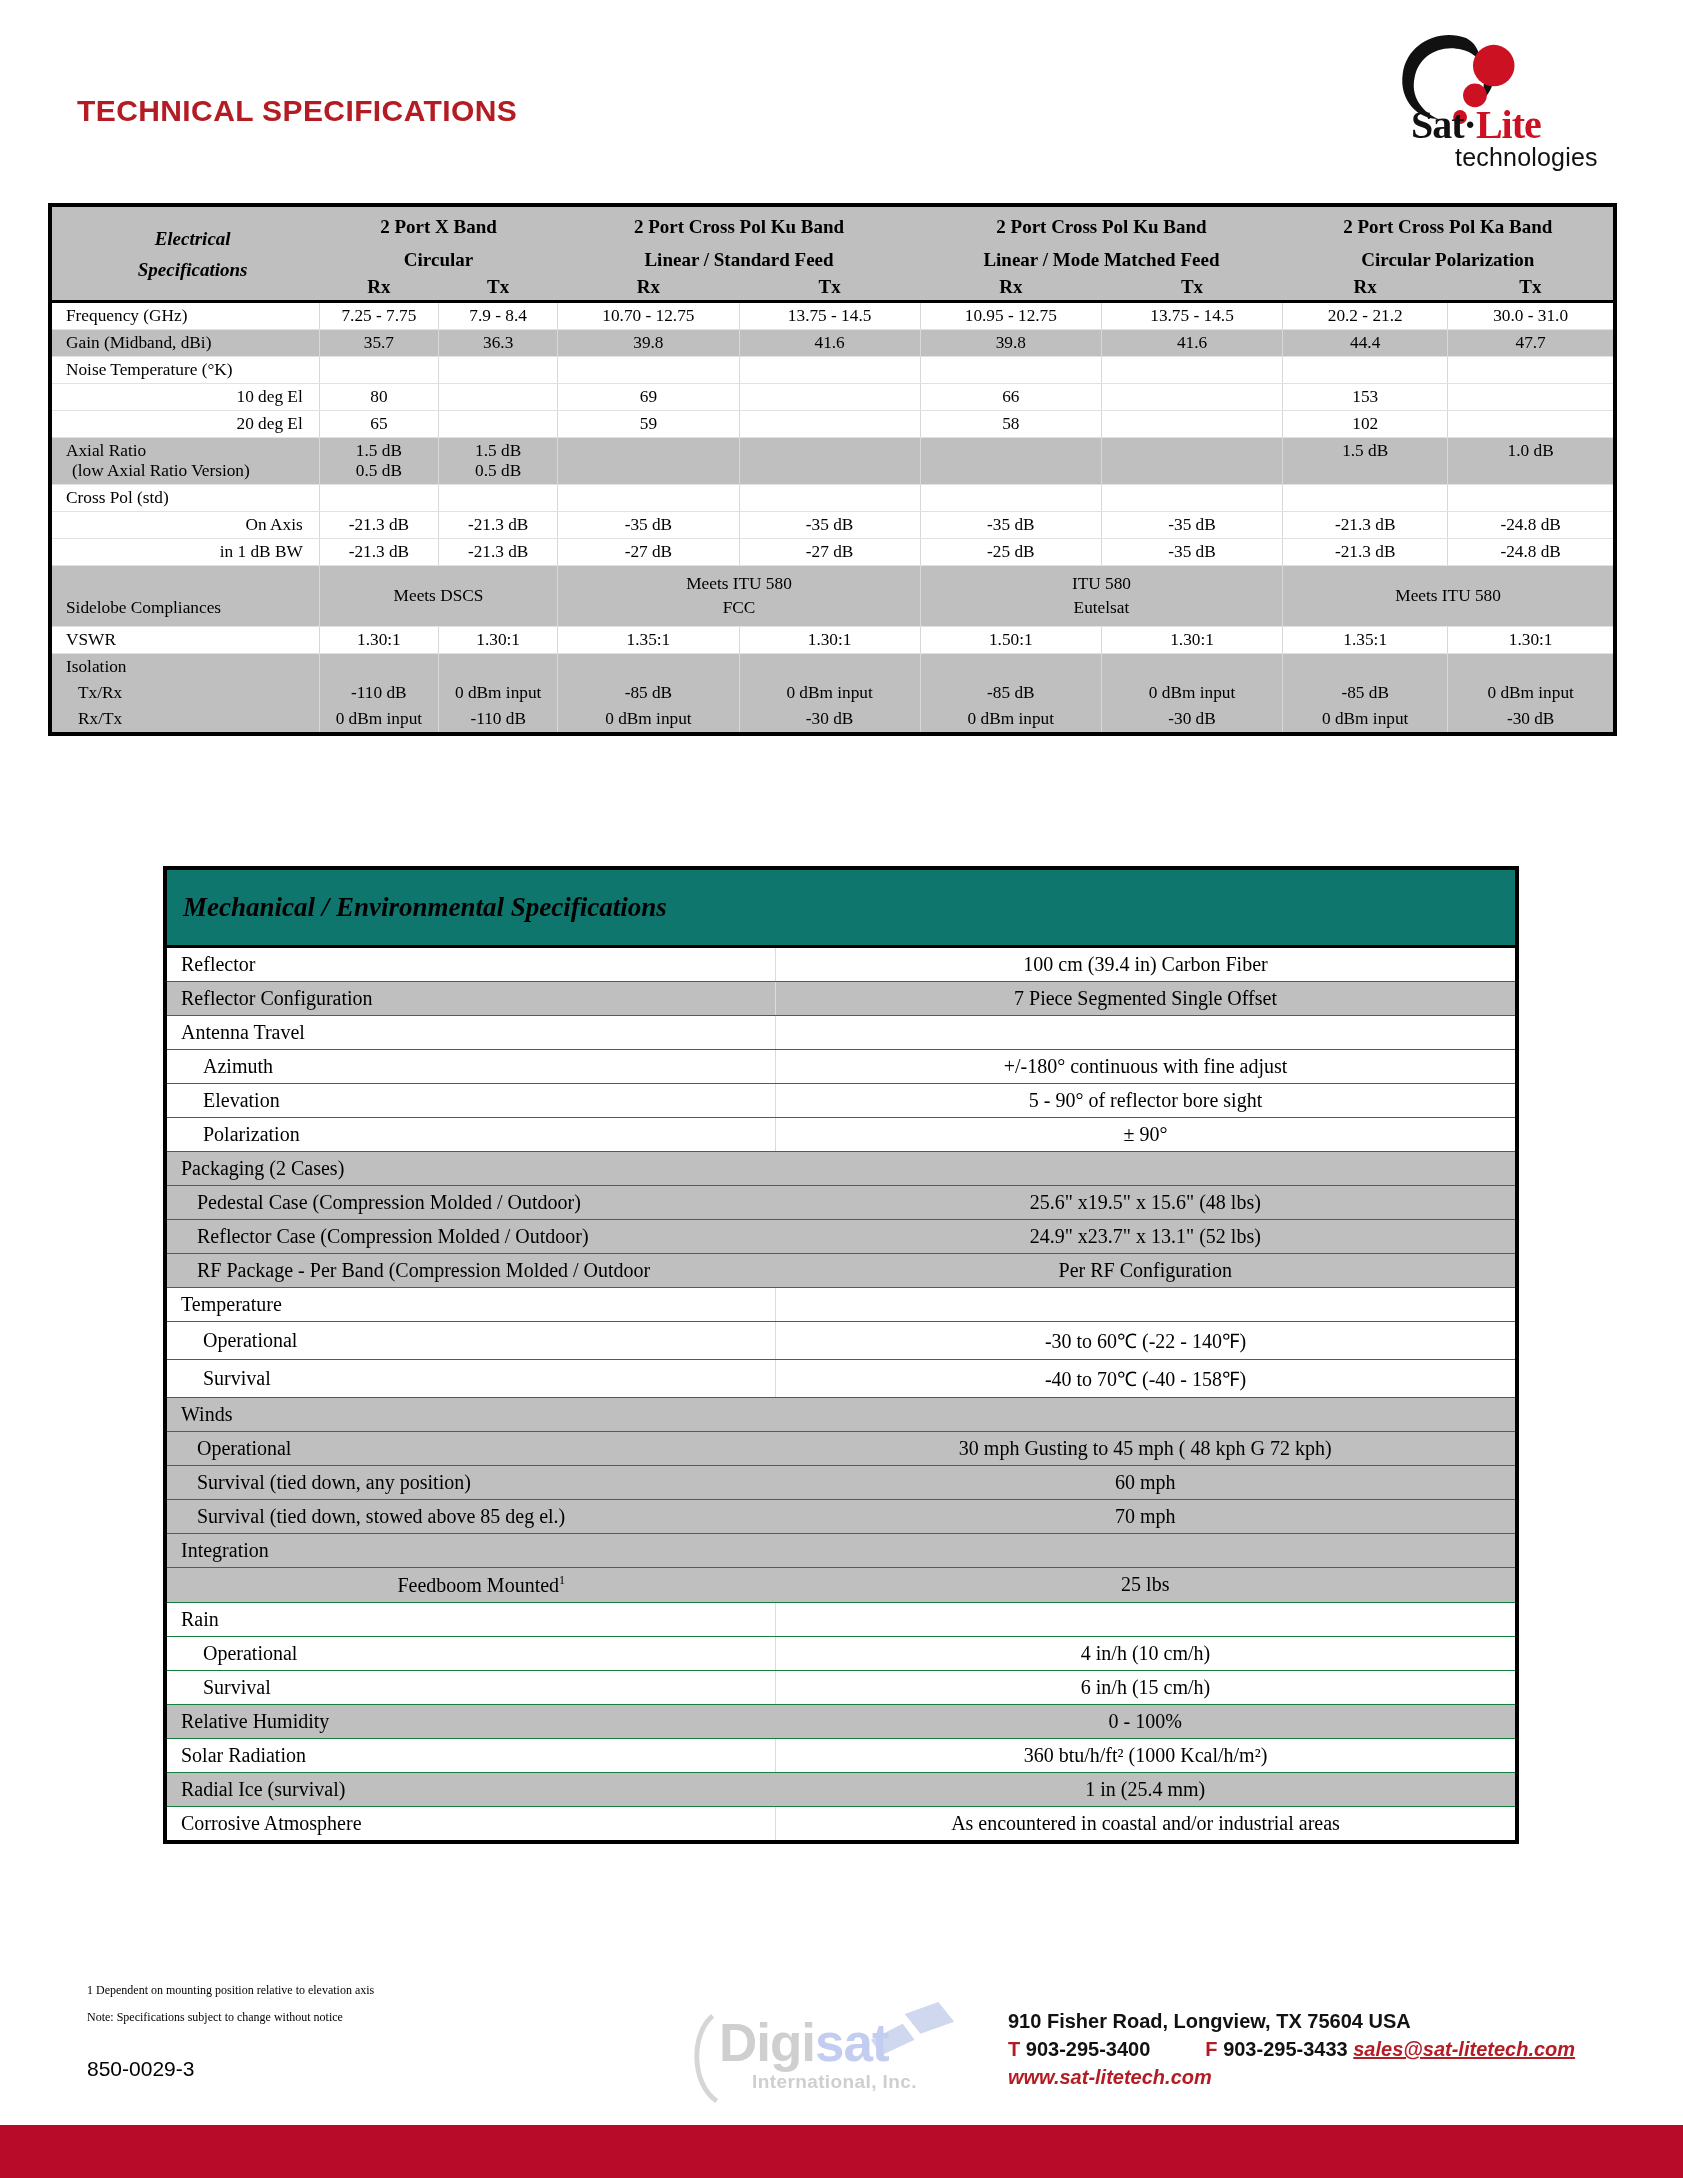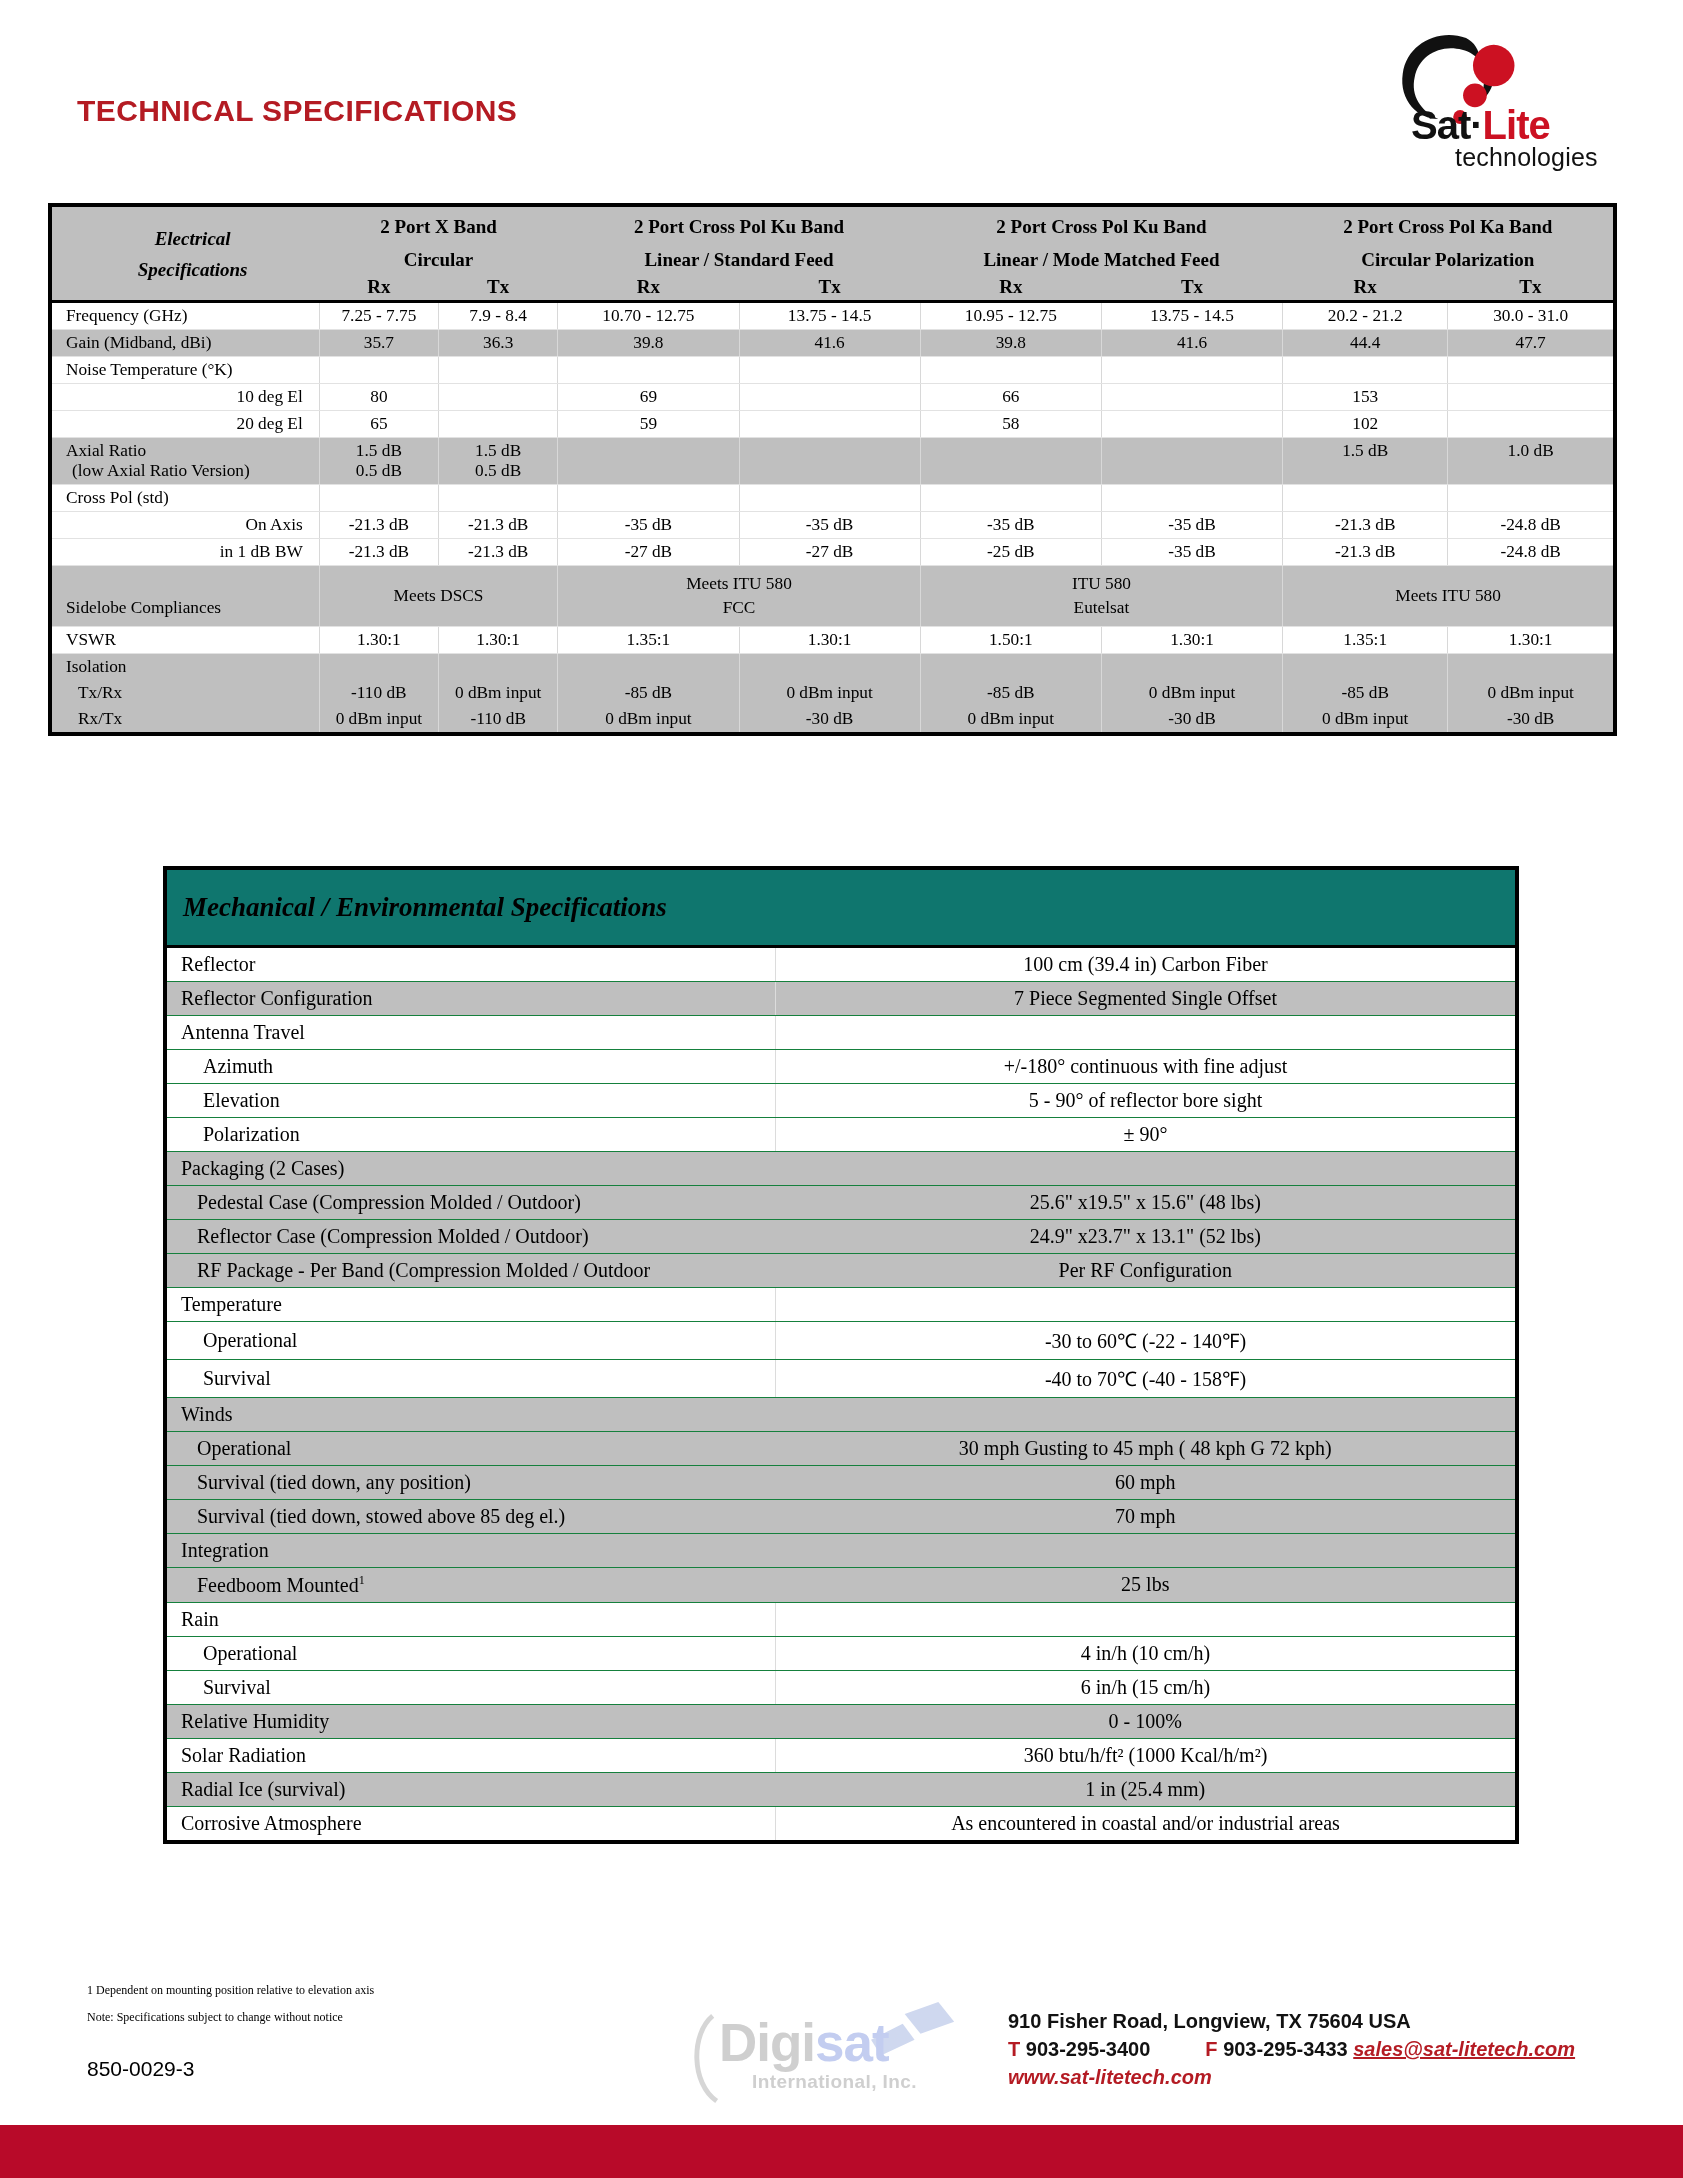--- a/index.html
+++ b/index.html
@@ -14,21 +14,21 @@
   .page-title{
     position:absolute;left:77px;top:94px;
     font-family:"Liberation Sans", sans-serif;
     font-weight:bold;font-size:30px;
     color:#b41b23;letter-spacing:0.4px;
   }
   .brand-logo{position:absolute;left:1381px;top:20px;width:267px;height:153px;}
   .brand-logo svg{display:block;}
   .brand-wordmark{
     position:absolute;left:1411px;top:105px;
-    font-family:Liberation Sans, sans-serif;
+    font-family:Liberation Serif, serif;
     font-weight:bold;font-size:40px;line-height:40px;
     letter-spacing:-1px;color:#111;
   }
   .brand-wordmark .red{color:#cc1122;}
   .brand-tagline{
     position:absolute;left:1455px;top:143px;
     font-family:"Liberation Sans", sans-serif;
     font-size:25px;color:#111;letter-spacing:0.2px;
   }
   
@@ -474,21 +474,21 @@
   </tr>
   <tr class="gray">
     <td class="mech-k ind2" style="border-right:none;">Survival (tied down, stowed above 85 deg el.)</td>
     <td class="mech-v">70 mph</td>
   </tr>
   <tr class="gray">
     <td class="mech-k" style="border-right:none;">Integration</td>
     <td class="mech-v"></td>
   </tr>
   <tr class="gray">
-    <td class="mech-k ind2" style="border-right:none;"><span>Feedboom Mounted</span><sup>1</sup></td>
+    <td class="mech-k ind2" style="border-right:none;text-align:center;"><span>Feedboom Mounted</span><sup>1</sup></td>
     <td class="mech-v">25 lbs</td>
   </tr>
   <tr class="white">
     <td class="mech-k">Rain</td>
     <td class="mech-v"></td>
   </tr>
   <tr class="white">
     <td class="mech-k ind1">Operational</td>
     <td class="mech-v">4 in/h (10 cm/h)</td>
   </tr>

